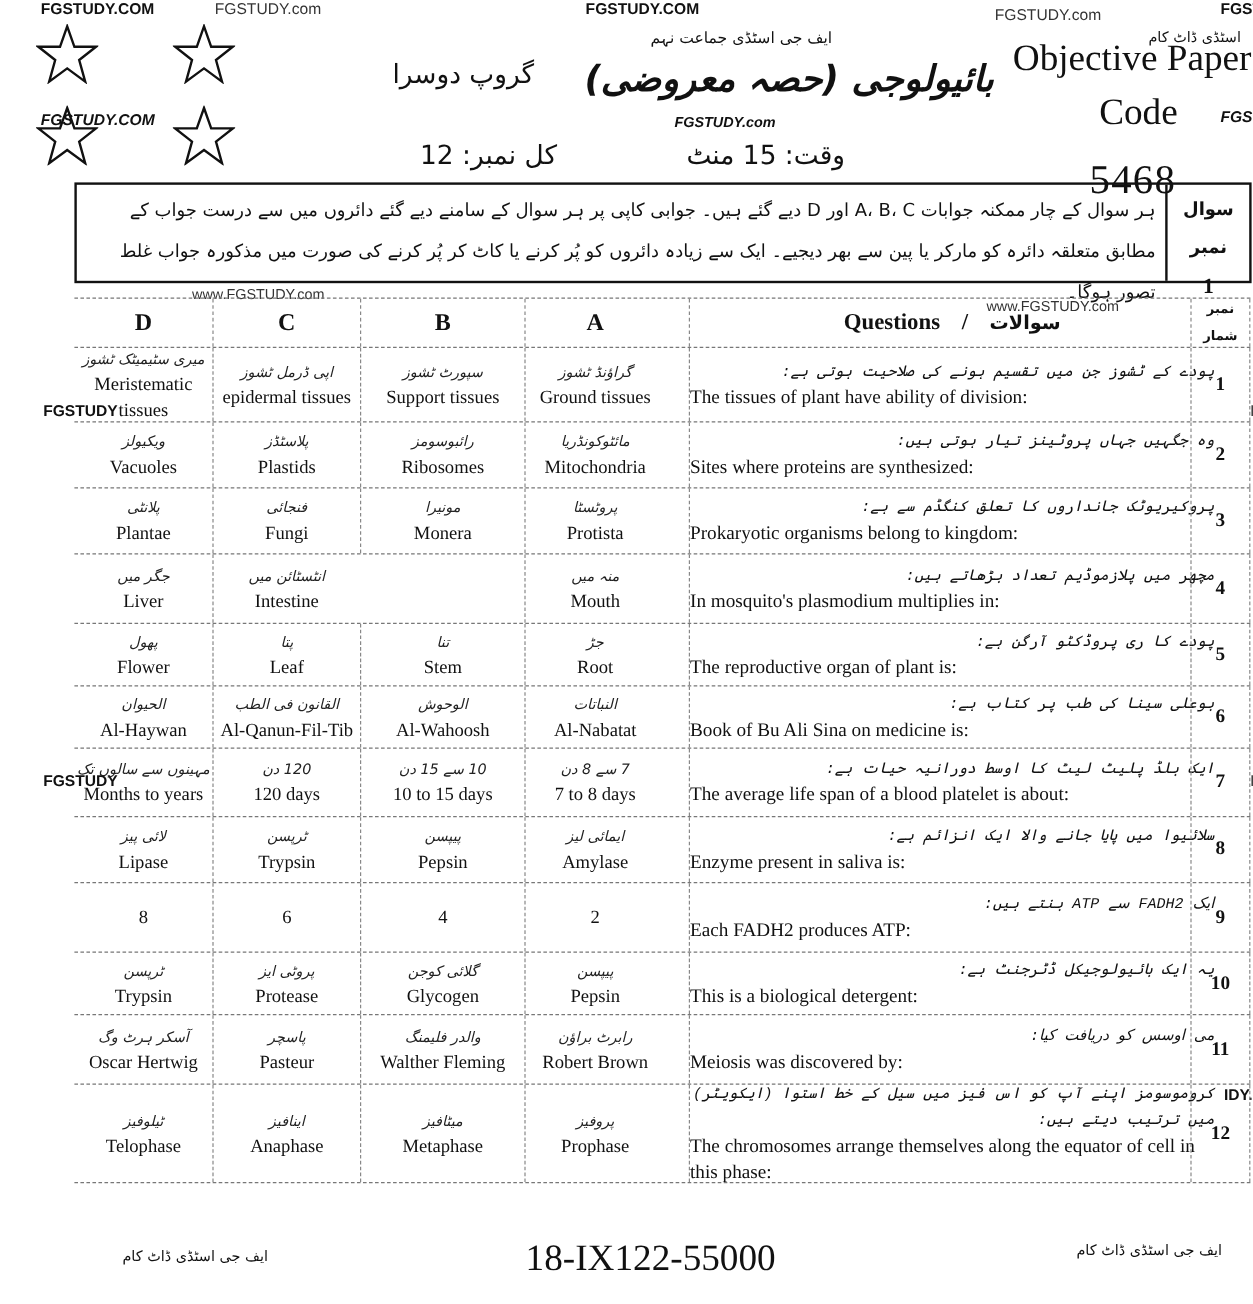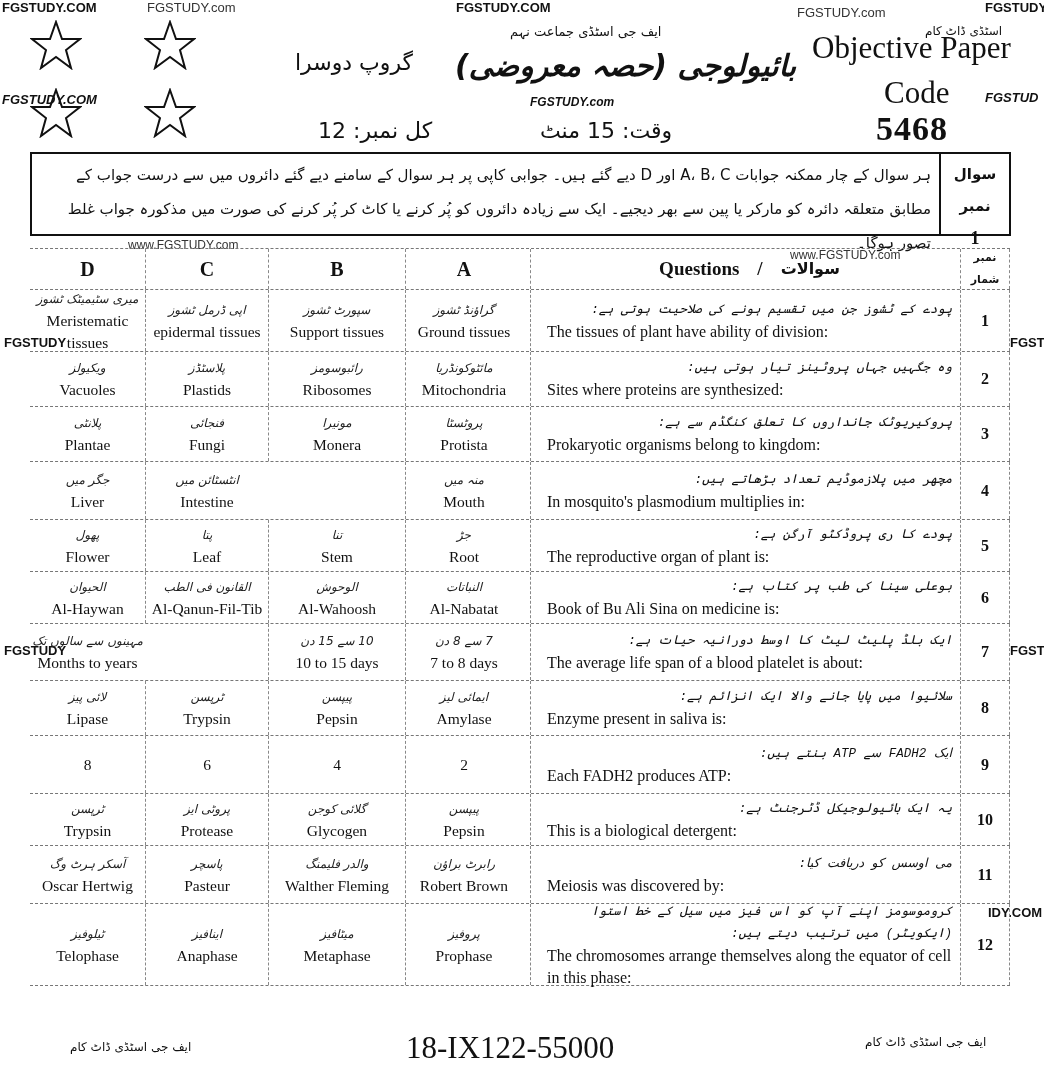--- a/index.html
+++ b/index.html
@@ -1,28 +1,28 @@
 <!DOCTYPE html>
 <html><head>
 <meta charset="utf-8">
 <style>
   * { box-sizing: border-box; margin: 0; padding: 0; }
   html, body { width: 1044px; height: 1087px; background: #ffffff; overflow: hidden; }
   body { position: relative; font-family: "Liberation Serif", serif; color: #111; }
-  .abs { position: absolute; }
+  .abs { position: absolute; margin-left: 32px; }
   .wm { font-family: "Liberation Sans", sans-serif; font-weight: bold; font-size: 13px; color: #111; }
   .wm-light { font-family: "Liberation Sans", sans-serif; font-size: 13px; color: #333; }
   .wm-italic { font-style: italic; }
   .urdu { font-family: "DejaVu Sans", sans-serif; direction: rtl; }
   .star { position: absolute; width: 52px; height: 50px; }
   .star svg { width: 100%; height: 100%; }
 
   #title-obj { left: 812px; top: 30px; font-size: 31px; }
   #title-code { left: 884px; top: 75px; font-size: 31px; }
-  #code-num { left: 876px; top: 110px; font-size: 34px; font-weight: bold; letter-spacing: 1px; }
+  #code-num { left: 876px; top: 132px; font-size: 34px; font-weight: normal; letter-spacing: 1px; }
   #subject-urdu { left: 455px; top: 48px; font-size: 30px; font-weight: bold; font-style: italic; }
   #group-urdu { left: 295px; top: 50px; font-size: 22px; }
   #time-line { left: 540px; top: 118px; font-size: 22px; }
   #marks-line { left: 318px; top: 118px; font-size: 22px; }
   #class-line { left: 510px; top: 24px; font-size: 13px; }
 
   
   #instr-box { left: 30px; top: 152px; width: 981px; height: 84px; border: 2px solid #111; display: flex; }
   #instr-text { flex: 1; padding: 4px 8px; font-size: 15px; direction: rtl; text-align: right; line-height: 34px; border-right: 2px solid #111; }
   #instr-num { width: 68px; text-align: center; font-size: 18px; line-height: 32px; padding-top: 4px; }
@@ -30,21 +30,21 @@
 
   
   #qtable { left: 30px; top: 248px; width: 980px; }
   .row { position: absolute; left: 0; width: 980px; border-bottom: 1px dashed #777; }
   .cell { position: absolute; top: 0; height: 100%; border-left: 1px dashed #888; text-align: center; font-size: 15.5px; display: flex; flex-direction: column; justify-content: center; align-items: center; line-height: 22px; }
   .cell .ur { font-family: "DejaVu Sans", sans-serif; font-size: 12px; font-style: italic; direction: rtl; color: #222; }
   .cD { left: 0; width: 115px; border-left: none; }
   .cC { left: 115px; width: 123px; }
   .cB { left: 238px; width: 137px; }
   .cA { left: 375px; width: 117px; }
-  .cQ { left: 500px; width: 438px; align-items: stretch; text-align: left; padding: 0 16px; }
+  .cQ { left: 512px; width: 438px; align-items: stretch; text-align: left; padding: 0 0; }
   .cN { left: 930px; width: 50px; font-weight: bold; font-size: 16px; border-right: 1px dashed #888; }
   .cQ .qur { font-family: Liberation Mono, monospace; font-size: 12.5px; font-style: italic; direction: rtl; text-align: right; }
   .cQ .qen { font-family: "Liberation Serif", serif; font-size: 16px; }
   .hdr .cell { font-weight: bold; font-size: 20px; }
   .hdr .cQ { text-align: center; align-items: center; flex-direction: row; justify-content: center; gap: 18px; font-size: 19px; }
 
   #footer-code { left: 406px; top: 1030px; font-size: 31px; }
   #footer-urdu-left { left: 70px; top: 1040px; font-size: 12px; }
   #footer-urdu-right { left: 865px; top: 1035px; font-size: 12px; }
 </style>
@@ -253,20 +253,24 @@
           <div class="qur">بوعلی سینا کی طب پر کتاب ہے:</div>
           <div class="qen">Book of Bu Ali Sina on medicine is:</div>
         </div>
         <div class="cell cN">6</div>
       </div>
       <div class="row" style="top: 376px; height: 57px;">
         <div class="cell cD">
           <span class="ur">مہینوں سے سالوں تک</span>
           <span>Months to years</span>
         </div>
+        <div class="cell cC">
+          <span class="ur">120 دن</span>
+          <span>120 days</span>
+        </div>
         <div class="cell cB">
           <span class="ur">10 سے 15 دن</span>
           <span>10 to 15 days</span>
         </div>
         <div class="cell cA">
           <span class="ur">7 سے 8 دن</span>
           <span>7 to 8 days</span>
         </div>
         <div class="cell cQ">
           <div class="qur">ایک بلڈ پلیٹ لیٹ کا اوسط دورانیہ حیات ہے:</div>

